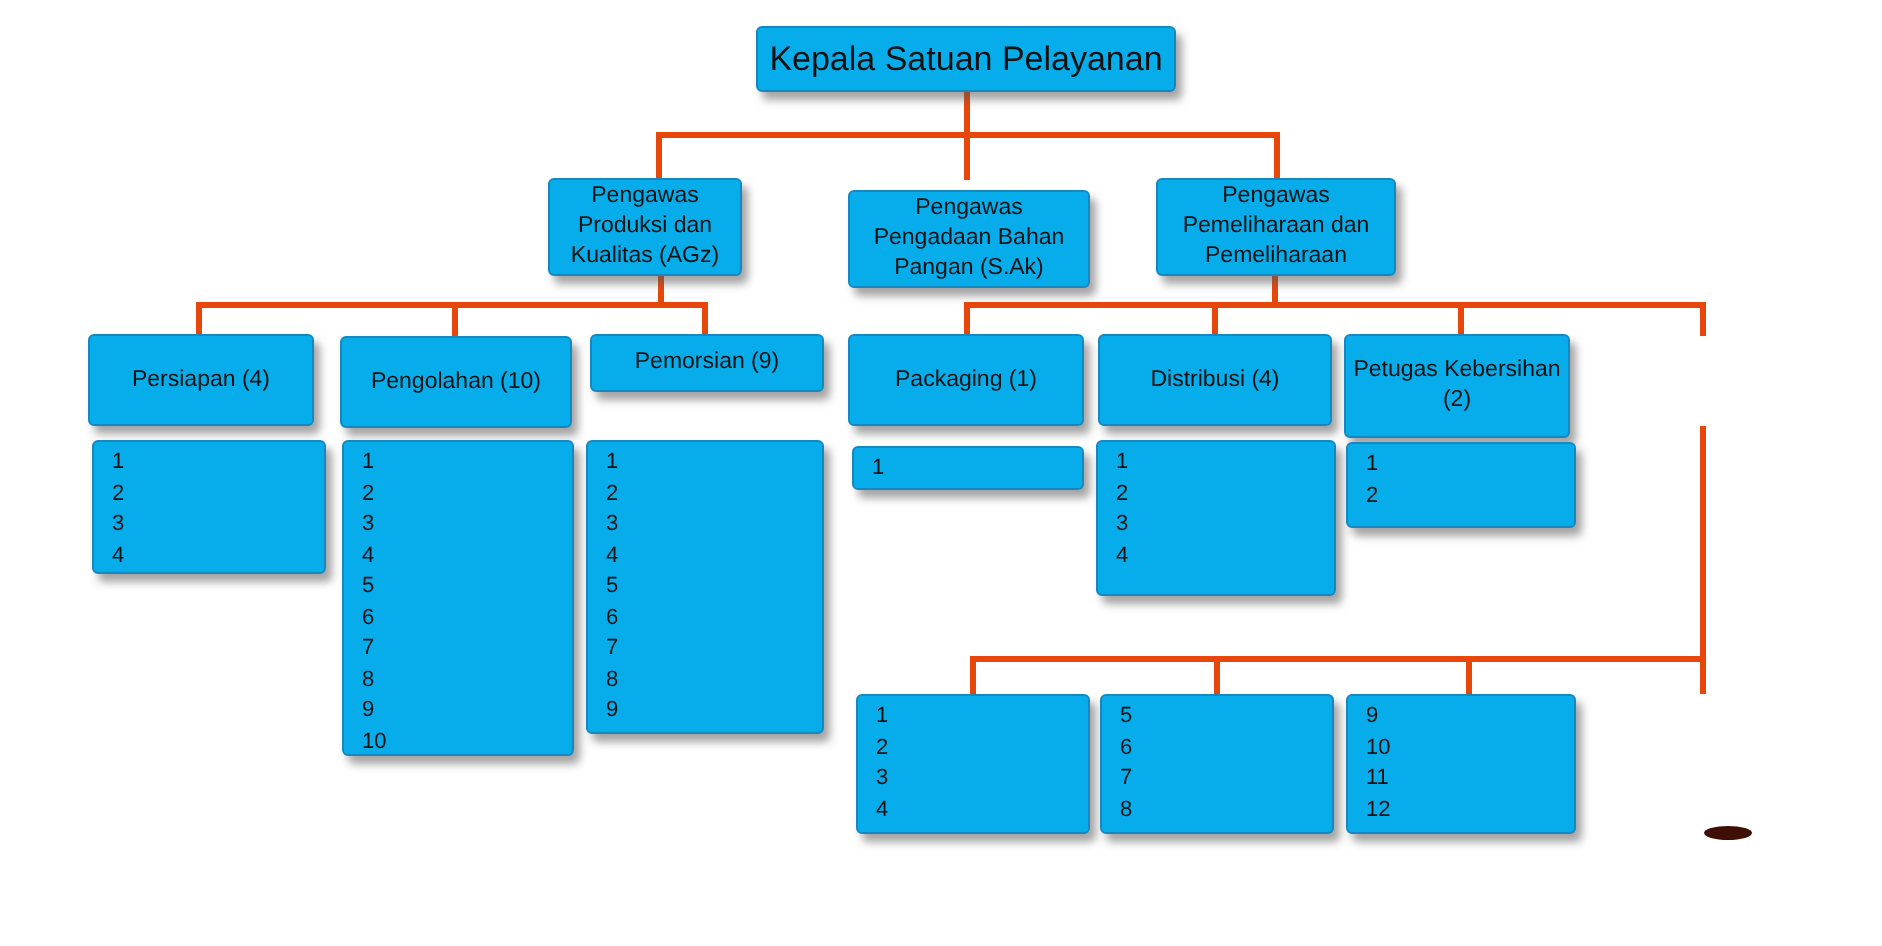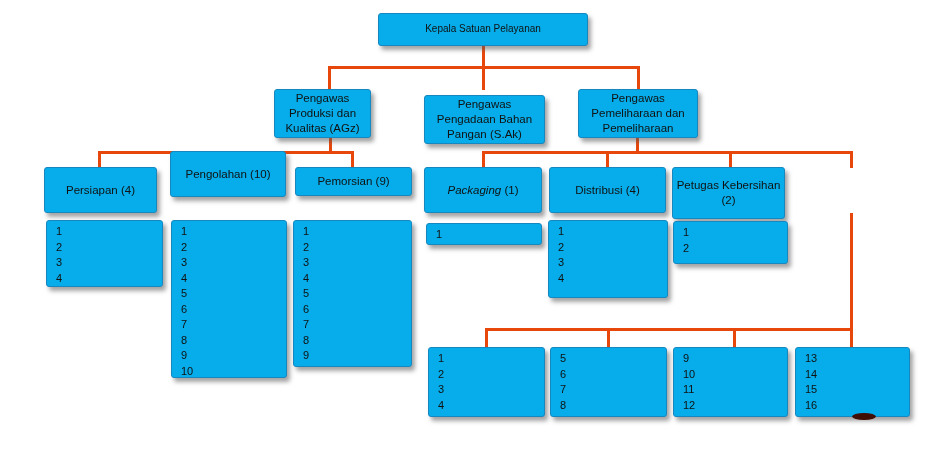--- a/index.html
+++ b/index.html
@@ -12,35 +12,35 @@
     position:absolute;
     background:var(--box-fill,#06adea);
     border:1px solid var(--box-border,#1787c0);
     border-radius:3px;
     box-shadow:3px 4px 4px rgba(90,90,90,.55);
     color:var(--text,#111);
     display:flex; align-items:center; justify-content:center;
     text-align:center; font-size:11.5px; line-height:1.28;
     padding:2px 3px; z-index:2;
   }
-  .node.title { font-size:10px; }
+  .node.title { font-size:17px; }
   .list {
     position:absolute;
     background:var(--box-fill,#06adea);
     border:1px solid var(--box-border,#1787c0);
     border-radius:3px;
     box-shadow:3px 4px 4px rgba(90,90,90,.55);
     color:var(--text,#111);
     font-size:11px; line-height:15.5px;
     padding:3px 8px 3px 9px;
     white-space:pre-line; text-align:left; z-index:2;
   }
   .line { position:absolute; background:var(--connector,#e8470b); z-index:1; }
   .blob { position:absolute; background:var(--blob-dark,#3f0e05); border-radius:50%; z-index:3; }
-  .italic { font-style:italic; }
+  .italic { }
 </style>
 </head>
 <body>
 
 <div class="canvas">
 
   <div class="line" style="left:482px;top:45px;width:3px;height:45px"></div>
   <div class="line" style="left:328px;top:66px;width:312px;height:3px"></div>
   <div class="line" style="left:328px;top:66px;width:3px;height:24px"></div>
   <div class="line" style="left:637px;top:66px;width:3px;height:24px"></div>
@@ -74,21 +74,21 @@
   <div class="node" style="left:424px;top:95px;width:121px;height:49px">
     <span>Pengawas Pengadaan Bahan Pangan (S.Ak)</span>
   </div>
   <div class="node" style="left:578px;top:89px;width:120px;height:49px">
     <span>Pengawas Pemeliharaan dan Pemeliharaan</span>
   </div>
 
   <div class="node" style="left:44px;top:167px;width:113px;height:46px">
     <span>Persiapan (4)</span>
   </div>
-  <div class="node" style="left:170px;top:151px;width:116px;height:46px">
+  <div class="node" style="left:170px;top:168px;width:116px;height:46px">
     <span>Pengolahan (10)</span>
   </div>
   <div class="node" style="left:295px;top:167px;width:117px;height:29px">
     <span>Pemorsian (9)</span>
   </div>
   <div class="node" style="left:424px;top:167px;width:118px;height:46px">
     <span><span class="italic">Packaging</span><span> (1)</span></span>
   </div>
   <div class="node" style="left:549px;top:167px;width:117px;height:46px">
     <span>Distribusi (4)</span>
@@ -133,20 +133,16 @@
 3
 4</div>
   <div class="list" style="left:550px;top:347px;width:117px;height:70px">5
 6
 7
 8</div>
   <div class="list" style="left:673px;top:347px;width:115px;height:70px">9
 10
 11
 12</div>
-  <div class="list" style="left:795px;top:347px;width:115px;height:70px">13
-14
-15
-16</div>
 
   <div class="blob" style="left:852px;top:413px;width:24px;height:7px"></div>
 
 </div>
 
 </body></html>

